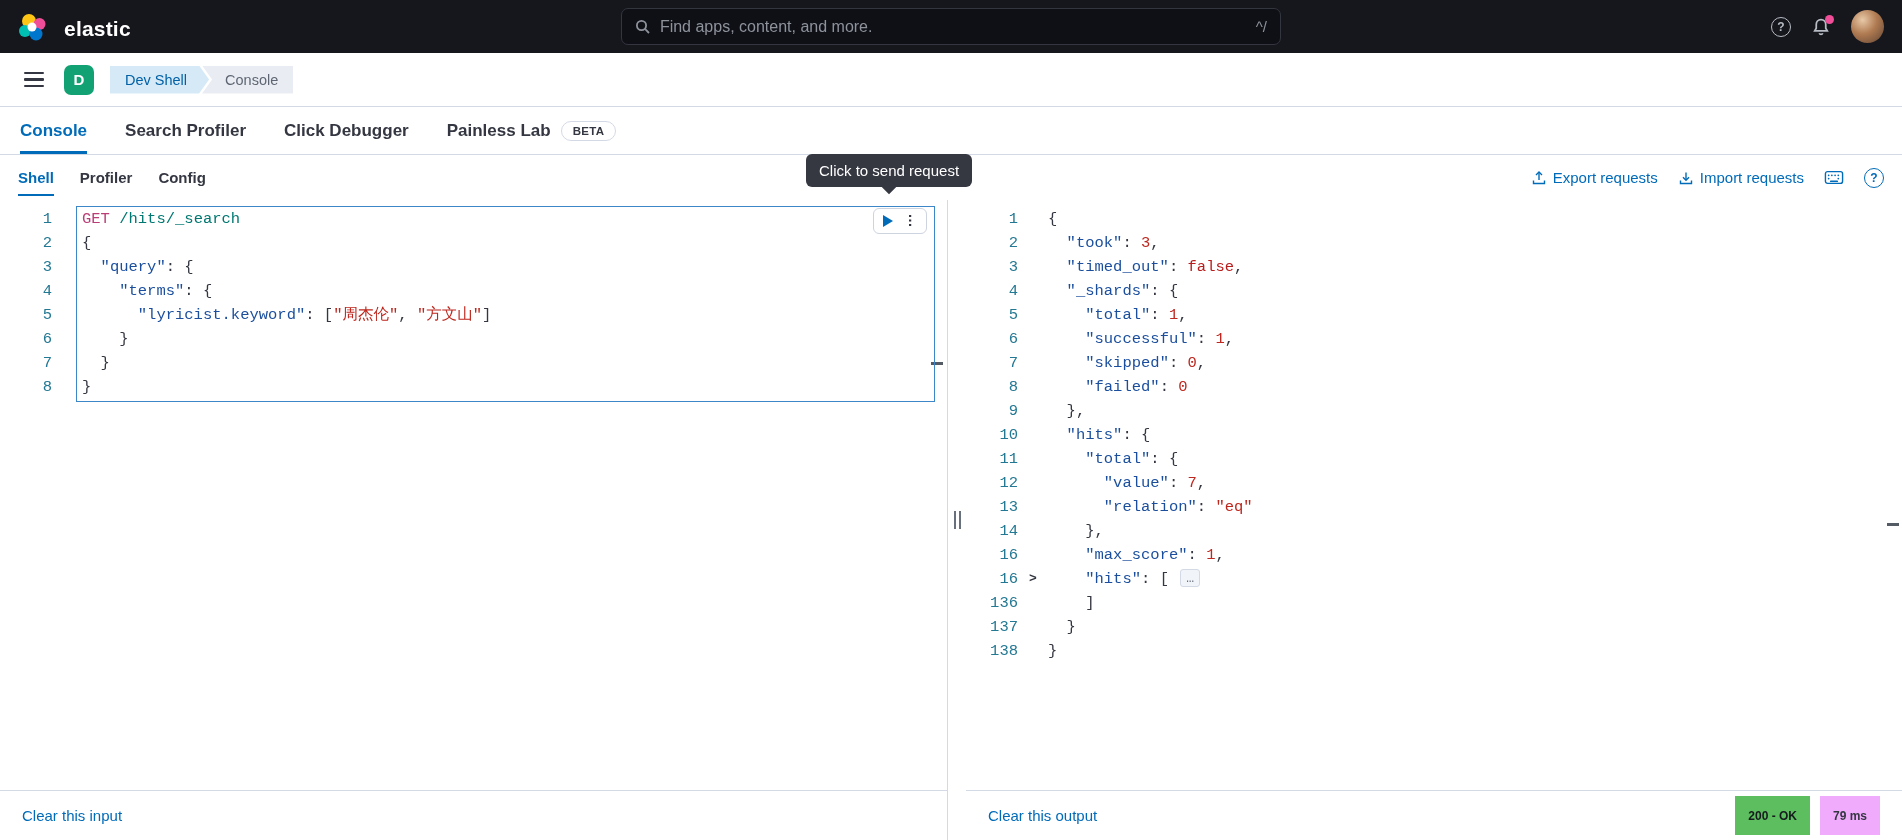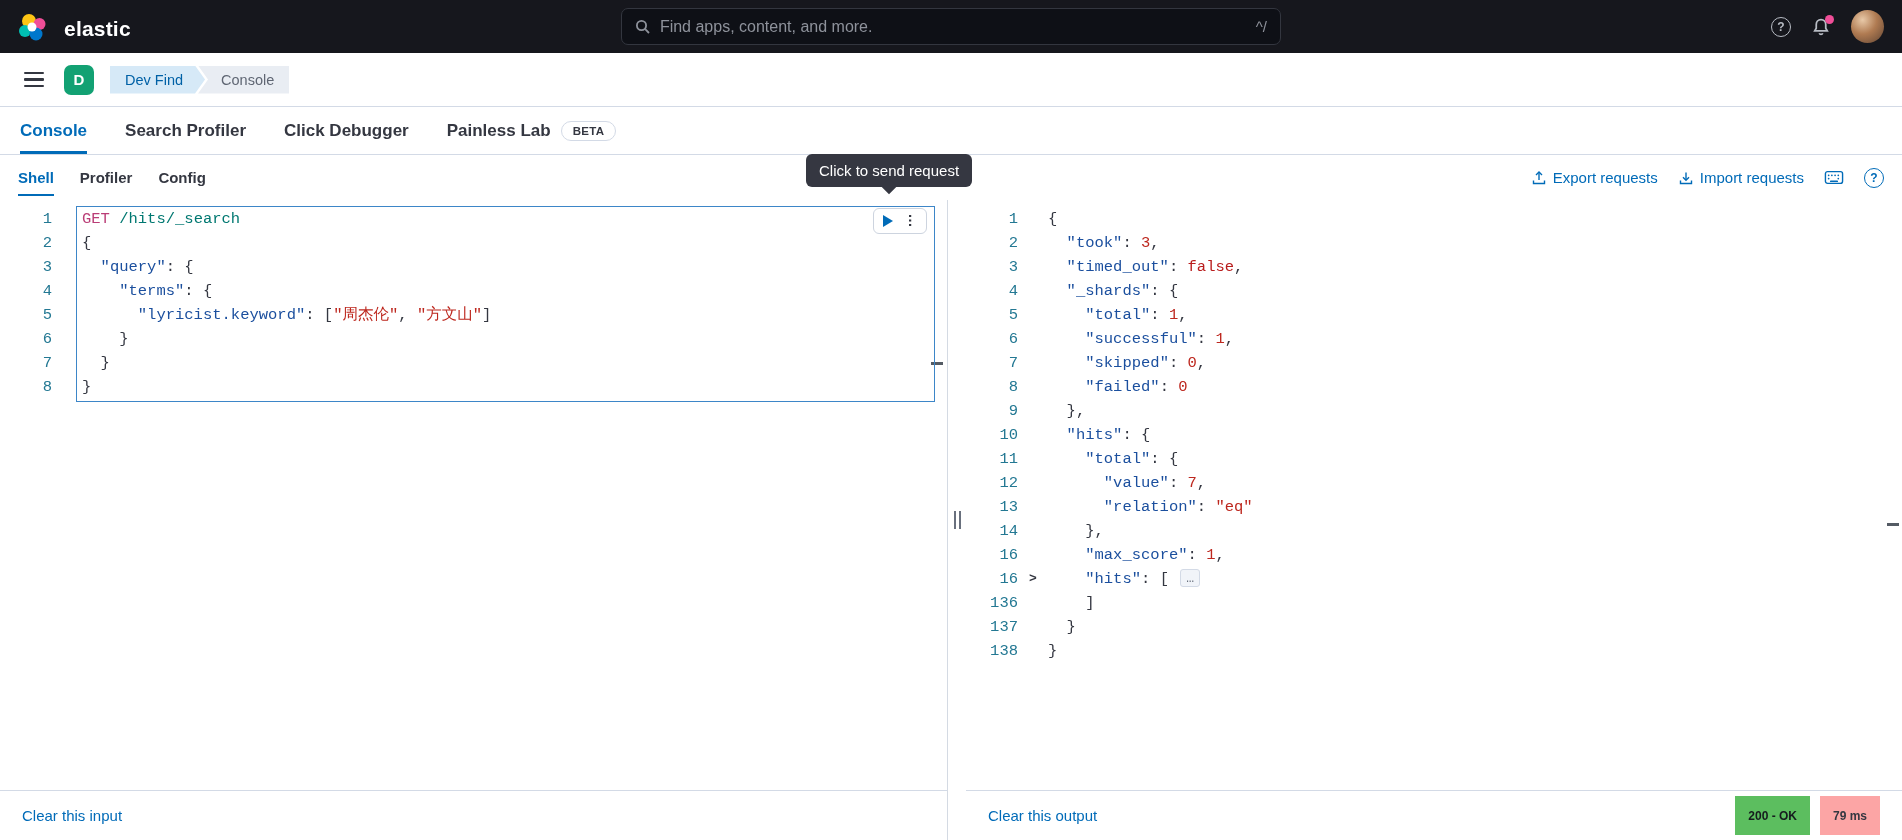--- a/index.html
+++ b/index.html
@@ -97,21 +97,21 @@
   .scroll-mark{position:absolute;width:12px;height:3px;background:#545b64}
   .left-mark{right:4px;top:162px}
   .right-mark{right:3px;top:323px}
 
   .panel-foot{height:50px;border-top:1px solid #d3dae6;display:flex;align-items:center;padding:12px 22px;gap:12px}
   .clear-link{color:#006bb8;font-size:15px;cursor:pointer;text-decoration:none}
   .foot-badges{margin-left:auto;display:flex;gap:10px}
   .badge{height:39px;padding:0 13px;border-radius:0;font-size:12px;font-weight:600;
     display:flex;align-items:center}
   .badge.ok{background:#5cbe5f;color:#161c1e}
-  .badge.ms{background:#fca5a5;color:#343741}
+  .badge.ms{background:#f0abfc;color:#343741}
 
   .tooltip{position:absolute;top:-46px;left:806px;z-index:40;background:#353741;color:#fff;
     padding:8px 13px;border-radius:6px;font-size:15px;white-space:nowrap}
   .tooltip::after{content:"";position:absolute;left:50%;bottom:-5px;width:11px;height:11px;background:#353741;
     transform:translateX(-50%) rotate(45deg)}
 </style>
 </head>
 <body>
 
 <header class="topbar">
@@ -151,21 +151,21 @@
 </header>
 
 <div class="crumb-bar">
   <button class="hamburger">
     <span></span>
       <span></span>
       <span></span>
   </button>
   <span class="space-badge">D</span>
   <nav class="crumbs">
-    <span class="crumb first">Dev Find</span>
+    <span class="crumb first">Dev Shell</span>
     <span class="crumb last">Console</span>
   </nav>
 </div>
 
 <nav class="app-tabs">
   <div class="app-tab active">
     <span>Console</span>
   </div>
   <div class="app-tab">
     <span>Search Profiler</span>

